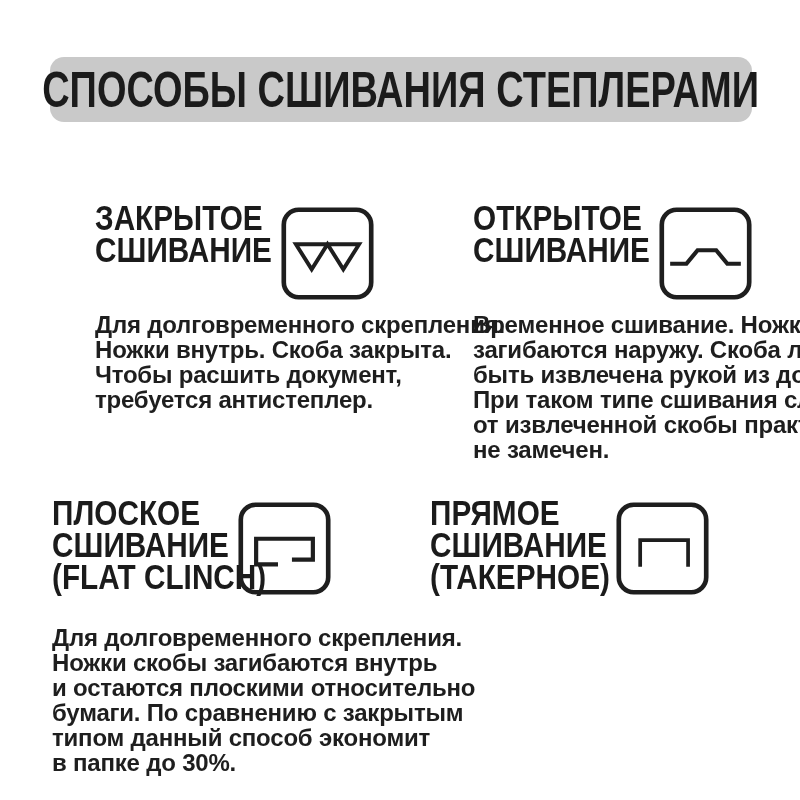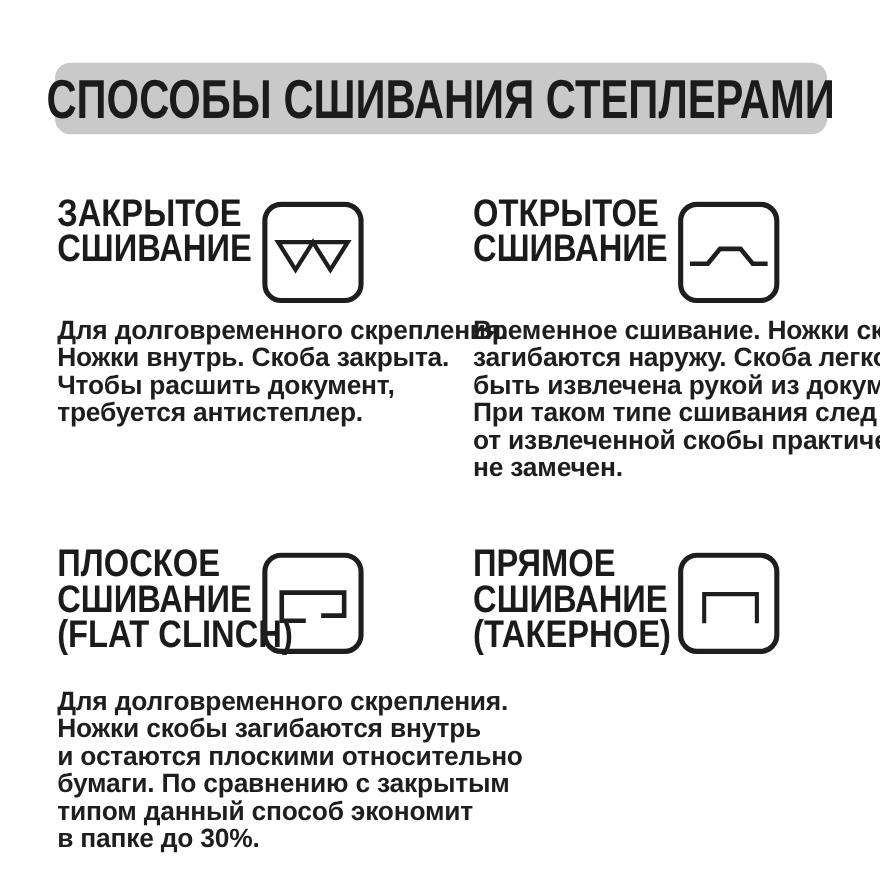--- a/index.html
+++ b/index.html
@@ -31,21 +31,21 @@
     transform-origin: center center;
     color: #1b1b1b;
   }
   .cell {
     position: absolute;
     width: 362px;
     height: 300px;
   }
   .cell.col-left  { left: 52px; }
   .cell.col-right { left: 430px; }
-  .cell.row-top    { top: 178px; }
+  .cell.row-top    { top: 202px; margin-left: 43px; }
   .cell.row-bottom { top: 497px; text-decoration: underline; }
   .heading {
     position: absolute;
     left: 0; top: 0;
     margin: 0;
     font-size: 35px;
     font-weight: bold;
     line-height: 32px;
     white-space: pre;
     transform: scaleX(0.85);

